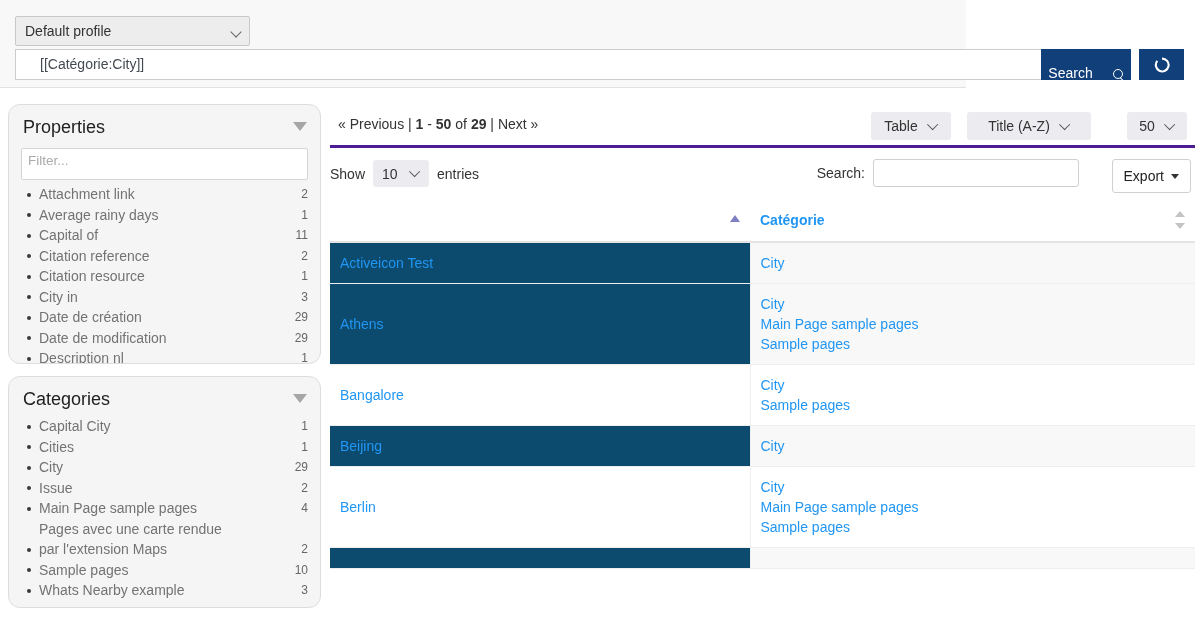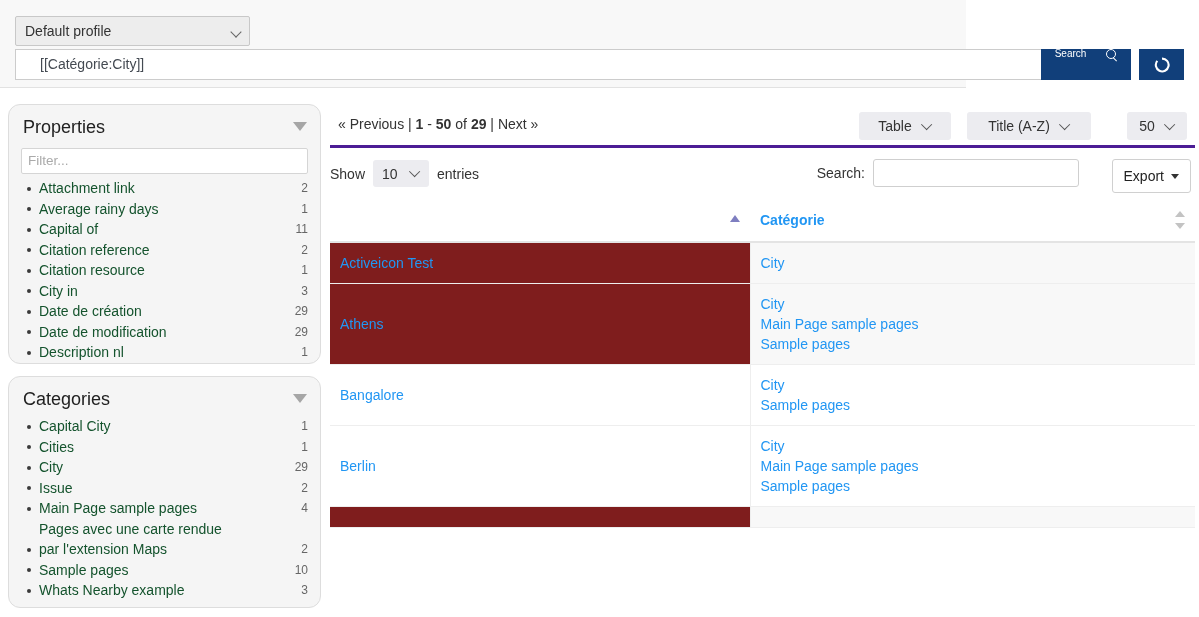--- a/index.html
+++ b/index.html
@@ -52,22 +52,22 @@
     color: #444a52;
     padding: 0 24px;
     line-height: 29px;
     white-space: nowrap; overflow: hidden;
   }
   #search-button {
     position: absolute; left: 1026px; top: 0;
     width: 90px; height: 31px;
     background: #113f7a;
     color: #ffffff;
-    font-size: 10px;
-    display: flex; align-items: flex-start; justify-content: center;
+    font-size: 14px;
+    display: flex; align-items: flex-end; justify-content: center;
     gap: 20px;
     cursor: pointer;
   }
   #search-button .sb-label { line-height: 1; }
   .mag {
     position: relative; display: inline-block;
     width: 11px; height: 11px;
   }
   .mag::before {
     content: ""; position: absolute; left: 0; top: 0;
@@ -116,21 +116,21 @@
     position: absolute; right: 13px; top: 17px;
     width: 0; height: 0;
     border-left: 7px solid transparent;
     border-right: 7px solid transparent;
     border-top: 9px solid #a6a6a6;
     cursor: pointer;
   }
   .filter-input {
     display: block;
     margin: 6px 12px 4px 12px;
-    width: 287px; height: 26px;
+    width: 287px; height: 32px;
     background: #ffffff;
     border: 1px solid #d5d5d5;
     border-radius: 2px;
     color: #aaaaaa;
     font-size: 13.5px;
     padding: 0 6px;
     line-height: 24px;
   }
   ul.facet {
     list-style: none;
@@ -145,21 +145,21 @@
     color: #1c6db5;
   }
   ul.facet li::before {
     content: "";
     position: absolute; left: -12px; top: 8.5px;
     width: 4px; height: 4px; border-radius: 50%;
     background: #3a3a3a;
   }
   ul.facet li.nobullet::before { display: none; }
   ul.facet li .fname {
-    color: #14532d; cursor: pointer;
+    color: #737373; cursor: pointer;
   }
   ul.facet li .fcount {
     position: absolute; right: 0; top: 0;
     color: #666666;
     font-size: 12px;
     line-height: 20.5px;
   }
   li.wrap-item { line-height: 20.5px; }
   li.wrap-item .fname { display: block; }
 
@@ -190,21 +190,21 @@
     display: flex; align-items: center; justify-content: center;
     gap: 12px;
     padding: 0 10px;
     cursor: pointer;
   }
   .caret-dn {
     width: 8px; height: 8px;
     border-left: 1.4px solid #555; border-bottom: 1.4px solid #555;
     transform: rotate(-45deg) translateY(-2px);
   }
-  #sel-format { right: 244px; width: 92px; }
+  #sel-format { right: 244px; width: 80px; }
   #sel-sort   { right: 104px; width: 124px; }
   #sel-limit  { right: 8px;   width: 60px;  }
 
   #controls-row {
     position: relative;
     height: 50px;
   }
   #show-entries {
     position: absolute; left: 0; top: 12px;
     display: flex; align-items: center; gap: 8px;
@@ -293,21 +293,21 @@
   }
   .sort-both::before { top: 0; border-bottom: 6px solid #c3c3c3; }
   .sort-both::after  { bottom: 0; border-top: 6px solid #c3c3c3; }
 
   #results-table tbody td {
     vertical-align: middle;
     padding: 10px 10px;
     border-bottom: 1px solid #eeeeee;
     line-height: 20px;
   }
-  #results-table tbody tr.odd td.cell-title { background: #7f1d1d; }
+  #results-table tbody tr.odd td.cell-title { background: #0c4a6e; }
   #results-table tbody tr.odd td.cell-cat   { background: #f8f8f8; }
   #results-table tbody tr.even td           { background: #ffffff; }
   #results-table td.cell-cat { border-left: 1px solid #eeeeee; }
   .link {
     color: #2196f3;
     text-decoration: none;
     cursor: pointer;
   }
   .cell-cat .link { display: block; }
 </style>
@@ -464,20 +464,26 @@
             <span class="link">Sample pages</span>
           </td>
         </tr>
         <tr class="even">
           <td class="cell-title"><span class="link">Bangalore</span></td>
           <td class="cell-cat">
             <span class="link">City</span>
             <span class="link">Sample pages</span>
           </td>
         </tr>
+        <tr class="odd">
+          <td class="cell-title"><span class="link">Beijing</span></td>
+          <td class="cell-cat">
+            <span class="link">City</span>
+          </td>
+        </tr>
         <tr class="even">
           <td class="cell-title"><span class="link">Berlin</span></td>
           <td class="cell-cat">
             <span class="link">City</span>
             <span class="link">Main Page sample pages</span>
             <span class="link">Sample pages</span>
           </td>
         </tr>
         <tr class="odd">
           <td class="cell-title"></td>

